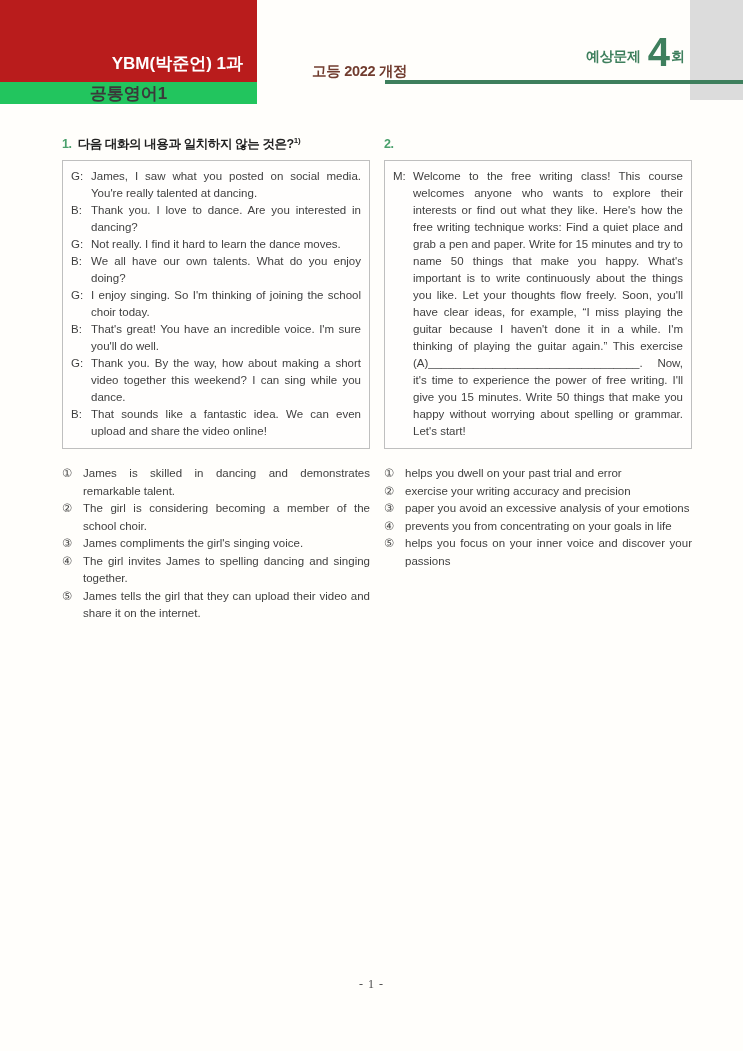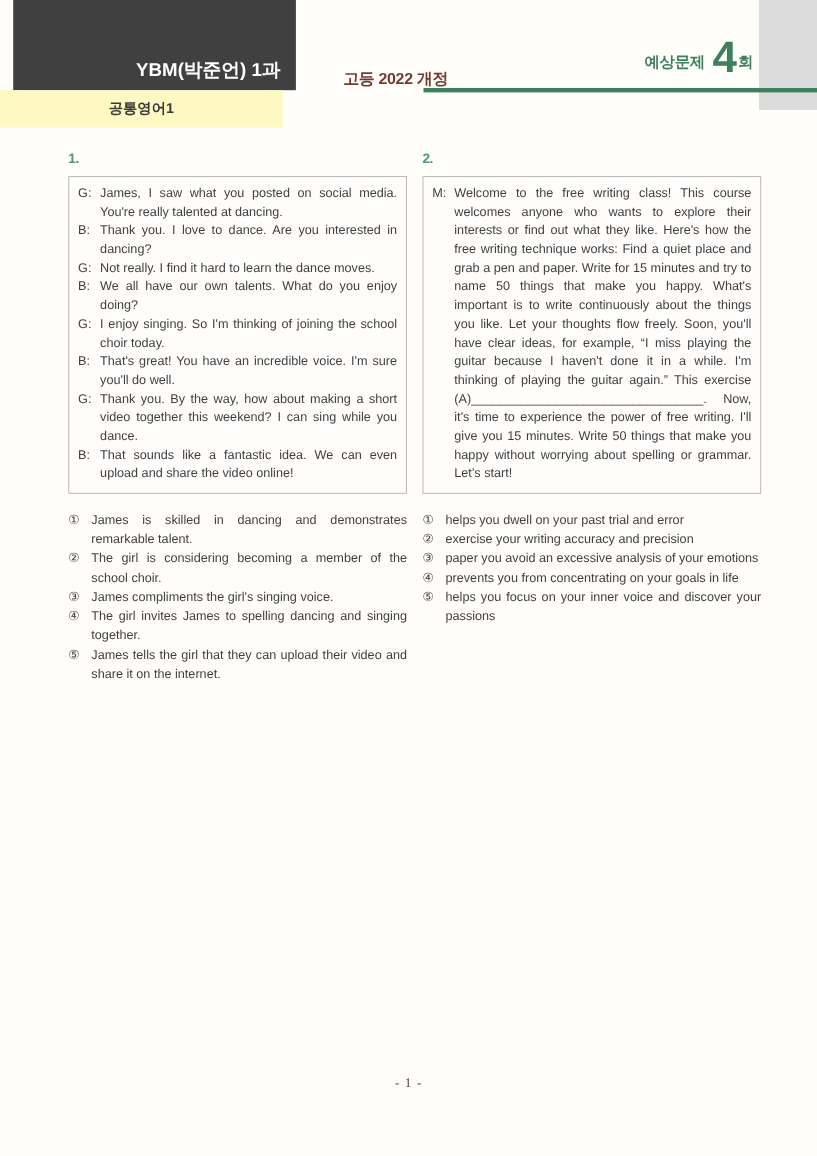--- a/index.html
+++ b/index.html
@@ -7,35 +7,35 @@
   .page {
     position:relative;
     width:743px; height:1051px;
     background:#fffefb;
     font-family:"Liberation Sans", sans-serif;
     overflow:hidden;
   }
 
   
   .green-block {
-    position:absolute; left:12px; top:0;
+    position:absolute; left:0; top:0;
     width:257px; height:82px;
-    background:#404040;
+    background:#b91c1c;
     color:#ffffff;
     display:flex; align-items:flex-end; justify-content:flex-end;
     padding:0 14px 7px 0;
     font-weight:bold; font-size:17px;
     z-index:2;
   }
   .subject-bar {
     position:absolute; left:0; top:82px;
-    width:257px; height:34px;
-    background:#fef9c3;
+    width:257px; height:22px;
+    background:#22c55e;
     display:flex; align-items:center; justify-content:center;
-    font-weight:bold; font-size:13px; color:#3a3a3a;
+    font-weight:bold; font-size:17px; color:#3a3a3a;
     z-index:2;
   }
   .edition {
     position:absolute; left:272px; top:62px;
     font-weight:bold; font-size:14.5px; color:#713c2f;
     letter-spacing:-0.3px;
     z-index:2;
     margin-left:40px;
   }
   .gray-strip {
@@ -118,20 +118,21 @@
   <div class="green-rule"></div>
   <div class="exam-badge">
     <span class="exam-label">예상문제</span>
     <span class="exam-number">4</span>
     <span class="exam-suffix">회</span>
   </div>
 
   <div class="col col1">
     <div class="q-title">
       <span class="q-num">1.</span>
+      <span class="q-text"><span>다음 대화의 내용과 일치하지 않는 것은?</span><sup class="q-foot">1)</sup></span>
     </div>
     <div class="q-box">
       <div class="dlg-line">
         <span class="spk">G:</span>
         <span class="txt">James, I saw what you posted on social media. You're really talented at dancing.</span>
       </div>
       <div class="dlg-line">
         <span class="spk">B:</span>
         <span class="txt">Thank you. I love to dance. Are you interested in dancing?</span>
       </div>

